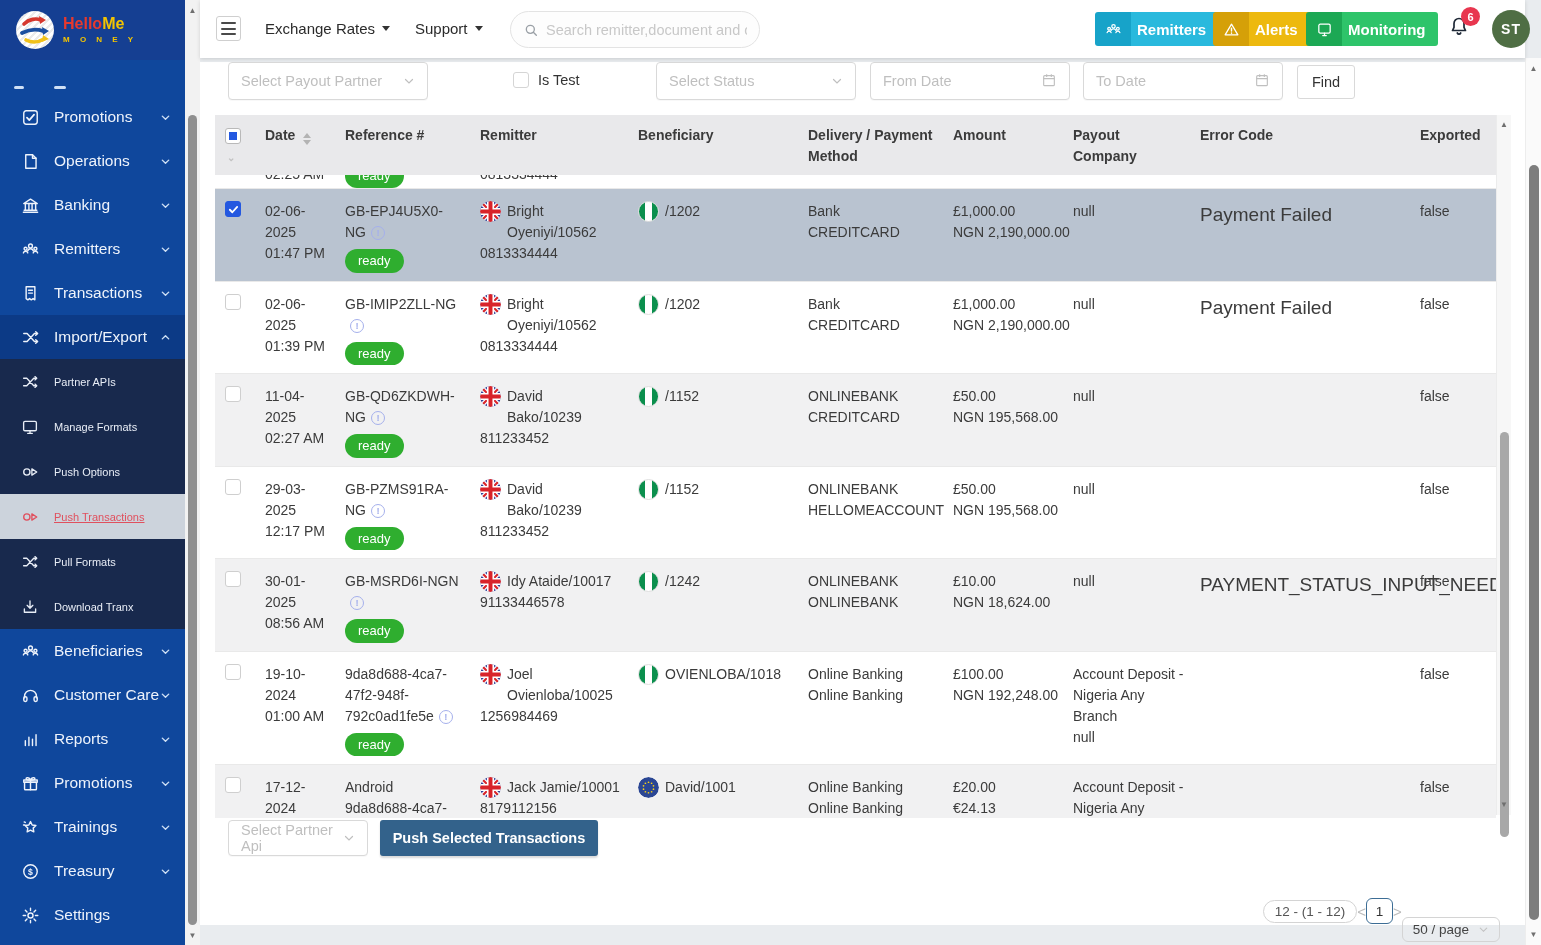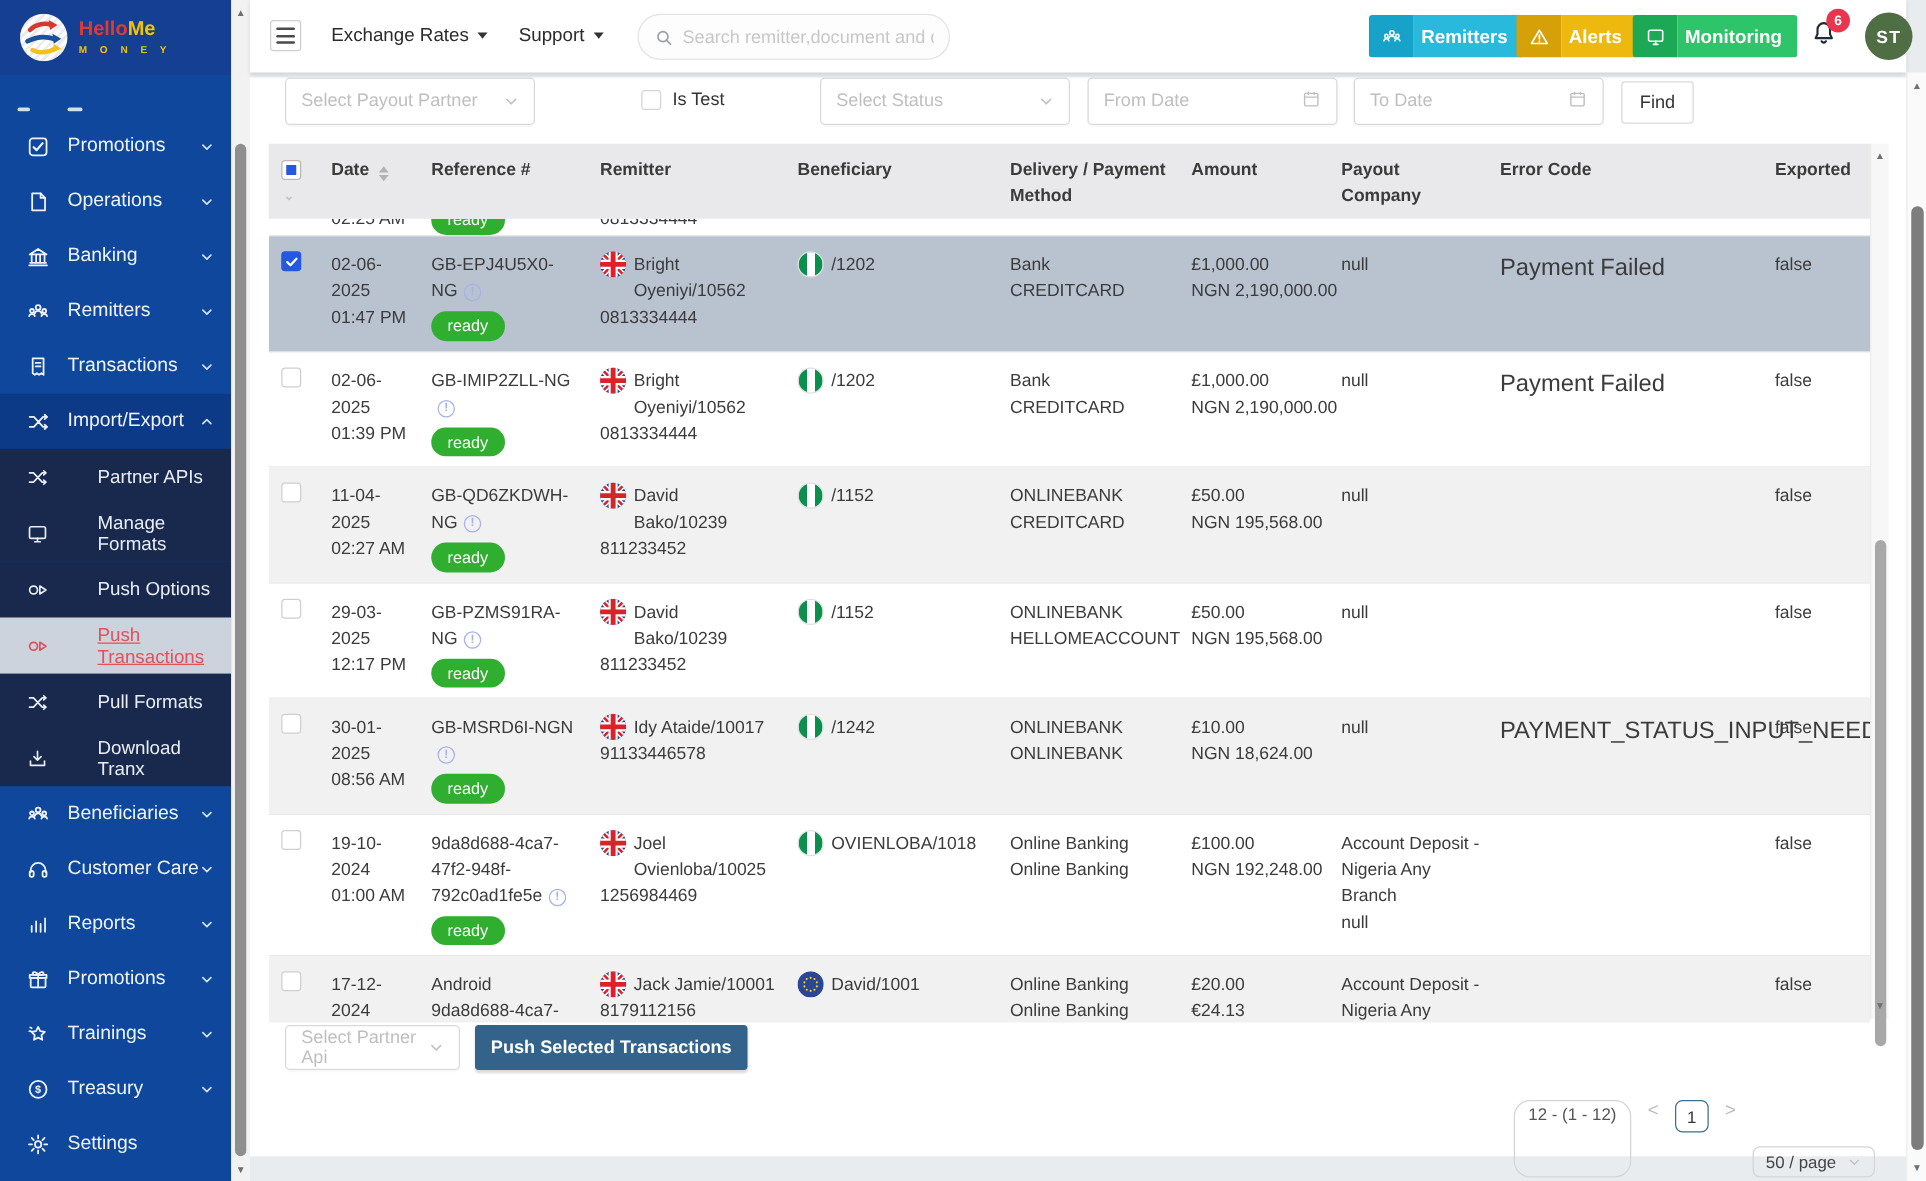--- a/index.html
+++ b/index.html
@@ -18,21 +18,21 @@
   .brand-money { font-size:8px; font-weight:bold; color:#f4c400; letter-spacing:4px; margin-top:3px; }
   .side-partial { height:35px; position:relative; }
   .side-partial .dash { position:absolute; bottom:6px; height:3px; background:#cfe0f5; border-radius:2px; }
   .side-menu { }
   .side-item { display:flex; align-items:center; height:44px; padding:0 14px 0 20px; color:#eef3fb; font-size:15.5px; cursor:pointer; }
   .side-item .icon { width:20px; height:20px; margin-right:14px; flex:none; display:flex; align-items:center; justify-content:center; }
   .side-item .icon svg { width:19px; height:19px; }
   .side-item .chev { margin-left:auto; color:#cfe0f5; display:flex; }
   .side-item .chev svg { width:11px; height:11px; }
   .side-item.expanded { background:#0c3a86; }
-  .side-item.sub { height:45px; background:#18294d; font-size:15px; color:#e8edf6;gap:24px; }
+  .side-item.sub { height:45px; background:#18294d; font-size:11px; color:#e8edf6; }
   .side-item.sub .icon svg { width:18px; height:18px; }
   .side-item.sub.active { background:#ccd3dc; color:var(--active-item-text,#e0505e);text-decoration:underline; }
 
   
   .side-scroll { position:absolute; left:185px; top:0; width:15px; height:945px; background:#f2f2f2; }
   .scroll-arrow { position:absolute; left:0; width:100%; text-align:center; font-size:8px; color:#6f6f6f; line-height:10px; }
   .side-scroll .thumb { position:absolute; left:3px; top:115px; width:9px; height:810px; background:#8f8f8f; border-radius:5px; }
 
   
   .navbar { position:absolute; left:200px; top:0; width:1325px; height:58px; background:#fff; box-shadow:0 1px 4px rgba(0,0,0,.14); z-index:5; }
@@ -105,21 +105,21 @@
   .partial-row { height:14px; overflow:hidden; background:#fff; border-bottom:1px solid #e9e9e9; }
   .partial-row .tcell { padding-top:0; transform:translateY(-11px); }
 
   
   .tbl-scroll { position:absolute; left:1281px; top:0; width:15px; height:700px; background:#f7f7f7; border-left:1px solid #ececec; }
   .tbl-scroll .thumb { position:absolute; left:3px; top:317px; width:9px; height:405px; background:#a8a8a8; border-radius:5px; }
 
   
   .bot-sel { left:28px; top:758px; width:140px; height:36px; }
   .push-btn { position:absolute; left:180px; top:758px; width:218px; height:36px; background:var(--push-btn,#33628b); color:#fff; font-weight:bold; font-size:14.5px; border:none; border-radius:3px; cursor:pointer; box-shadow:0 2px 2px rgba(0,0,0,.15); }
-  .pagi { position:absolute; right:25px; top:818px; display:flex; gap:13px; font-size:13.5px; color:#555; }
+  .pagi { position:absolute; right:25px; top:818px; display:flex; align-items:center; font-size:13.5px; color:#555; }
   .pagi-total { border:1px solid #d4d4d4; border-radius:13px; padding:3px 11px; }
   .pagi-arrow { color:#bbb; font-size:15px; cursor:pointer; }
   .pagi-page { width:27px; height:26px; border:1px solid #3c6d95; border-radius:6px; display:flex; align-items:center; justify-content:center; color:#333; cursor:pointer; }
   .pagi-size { border:1px solid #d4d4d4; border-radius:6px; padding:4px 10px; display:flex; align-items:center; gap:9px; color:#444; cursor:pointer;margin-top:37px; }
   .pagi-size .chev { color:#c2c2c2; display:flex; }
   .pagi-size .chev svg { width:11px; height:11px; }
 
   
   .page-scroll { position:absolute; right:0; top:58px; width:16px; height:887px; background:#fafafa; border-left:1px solid #ededed; }
   .page-scroll .thumb { position:absolute; left:3px; top:107px; width:10px; height:755px; background:#7d7d7d; border-radius:5px; }

